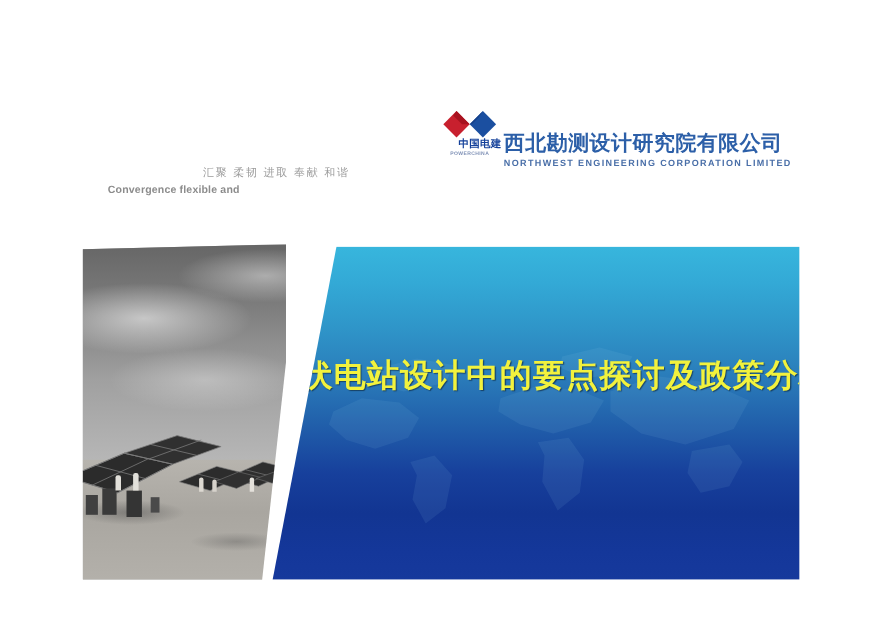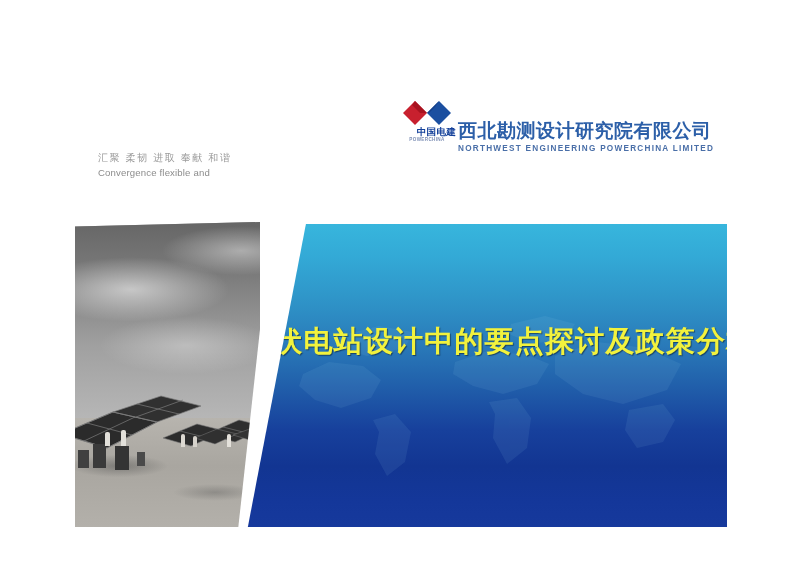--- a/index.html
+++ b/index.html
@@ -102,24 +102,25 @@
     left: 98px;
     top: 150px;
     width: 220px;
   }
   .tagline-cn {
     font-size: 10px;
     color: #9b9b9b;
     letter-spacing: 1.6px;
     line-height: 15px;
     white-space: nowrap;
+    text-align: right;
   }
   .tagline-en {
     font-size: 9.6px;
-    font-weight: normal;
+    font-weight: bold;
     color: #8c8c8c;
     line-height: 12.5px;
     letter-spacing: 0.15px;
     margin-top: 2px;
   }
 
   
   .band {
     position: absolute;
     left: 70px;
@@ -245,21 +246,21 @@
         <path d="M37 1 L49 13 L37 25 L25 13 Z" fill="#1b4fa0"></path>
         <path d="M13 1 L25 13 L18 13 L10 5 Z" fill="#a8121f"></path>
         <path d="M25 13 L37 1 L33 7 L27 13 Z" fill="#15408a"></path>
       </svg>
       <div class="logo-cn">中国电建</div>
       <div class="logo-en">POWERCHINA</div>
     </div>
 
     <div class="company-names">
       <div class="company-cn">西北勘测设计研究院有限公司</div>
-      <div class="company-en">NORTHWEST ENGINEERING POWERCHINA LIMITED</div>
+      <div class="company-en">NORTHWEST ENGINEERING CORPORATION LIMITED</div>
     </div>
   </div>
 
   <div class="tagline">
     <div class="tagline-cn">汇聚 柔韧 进取 奉献 和谐</div>
     <div class="tagline-en">
       <div>Convergence flexible and</div>
     </div>
   </div>
 

